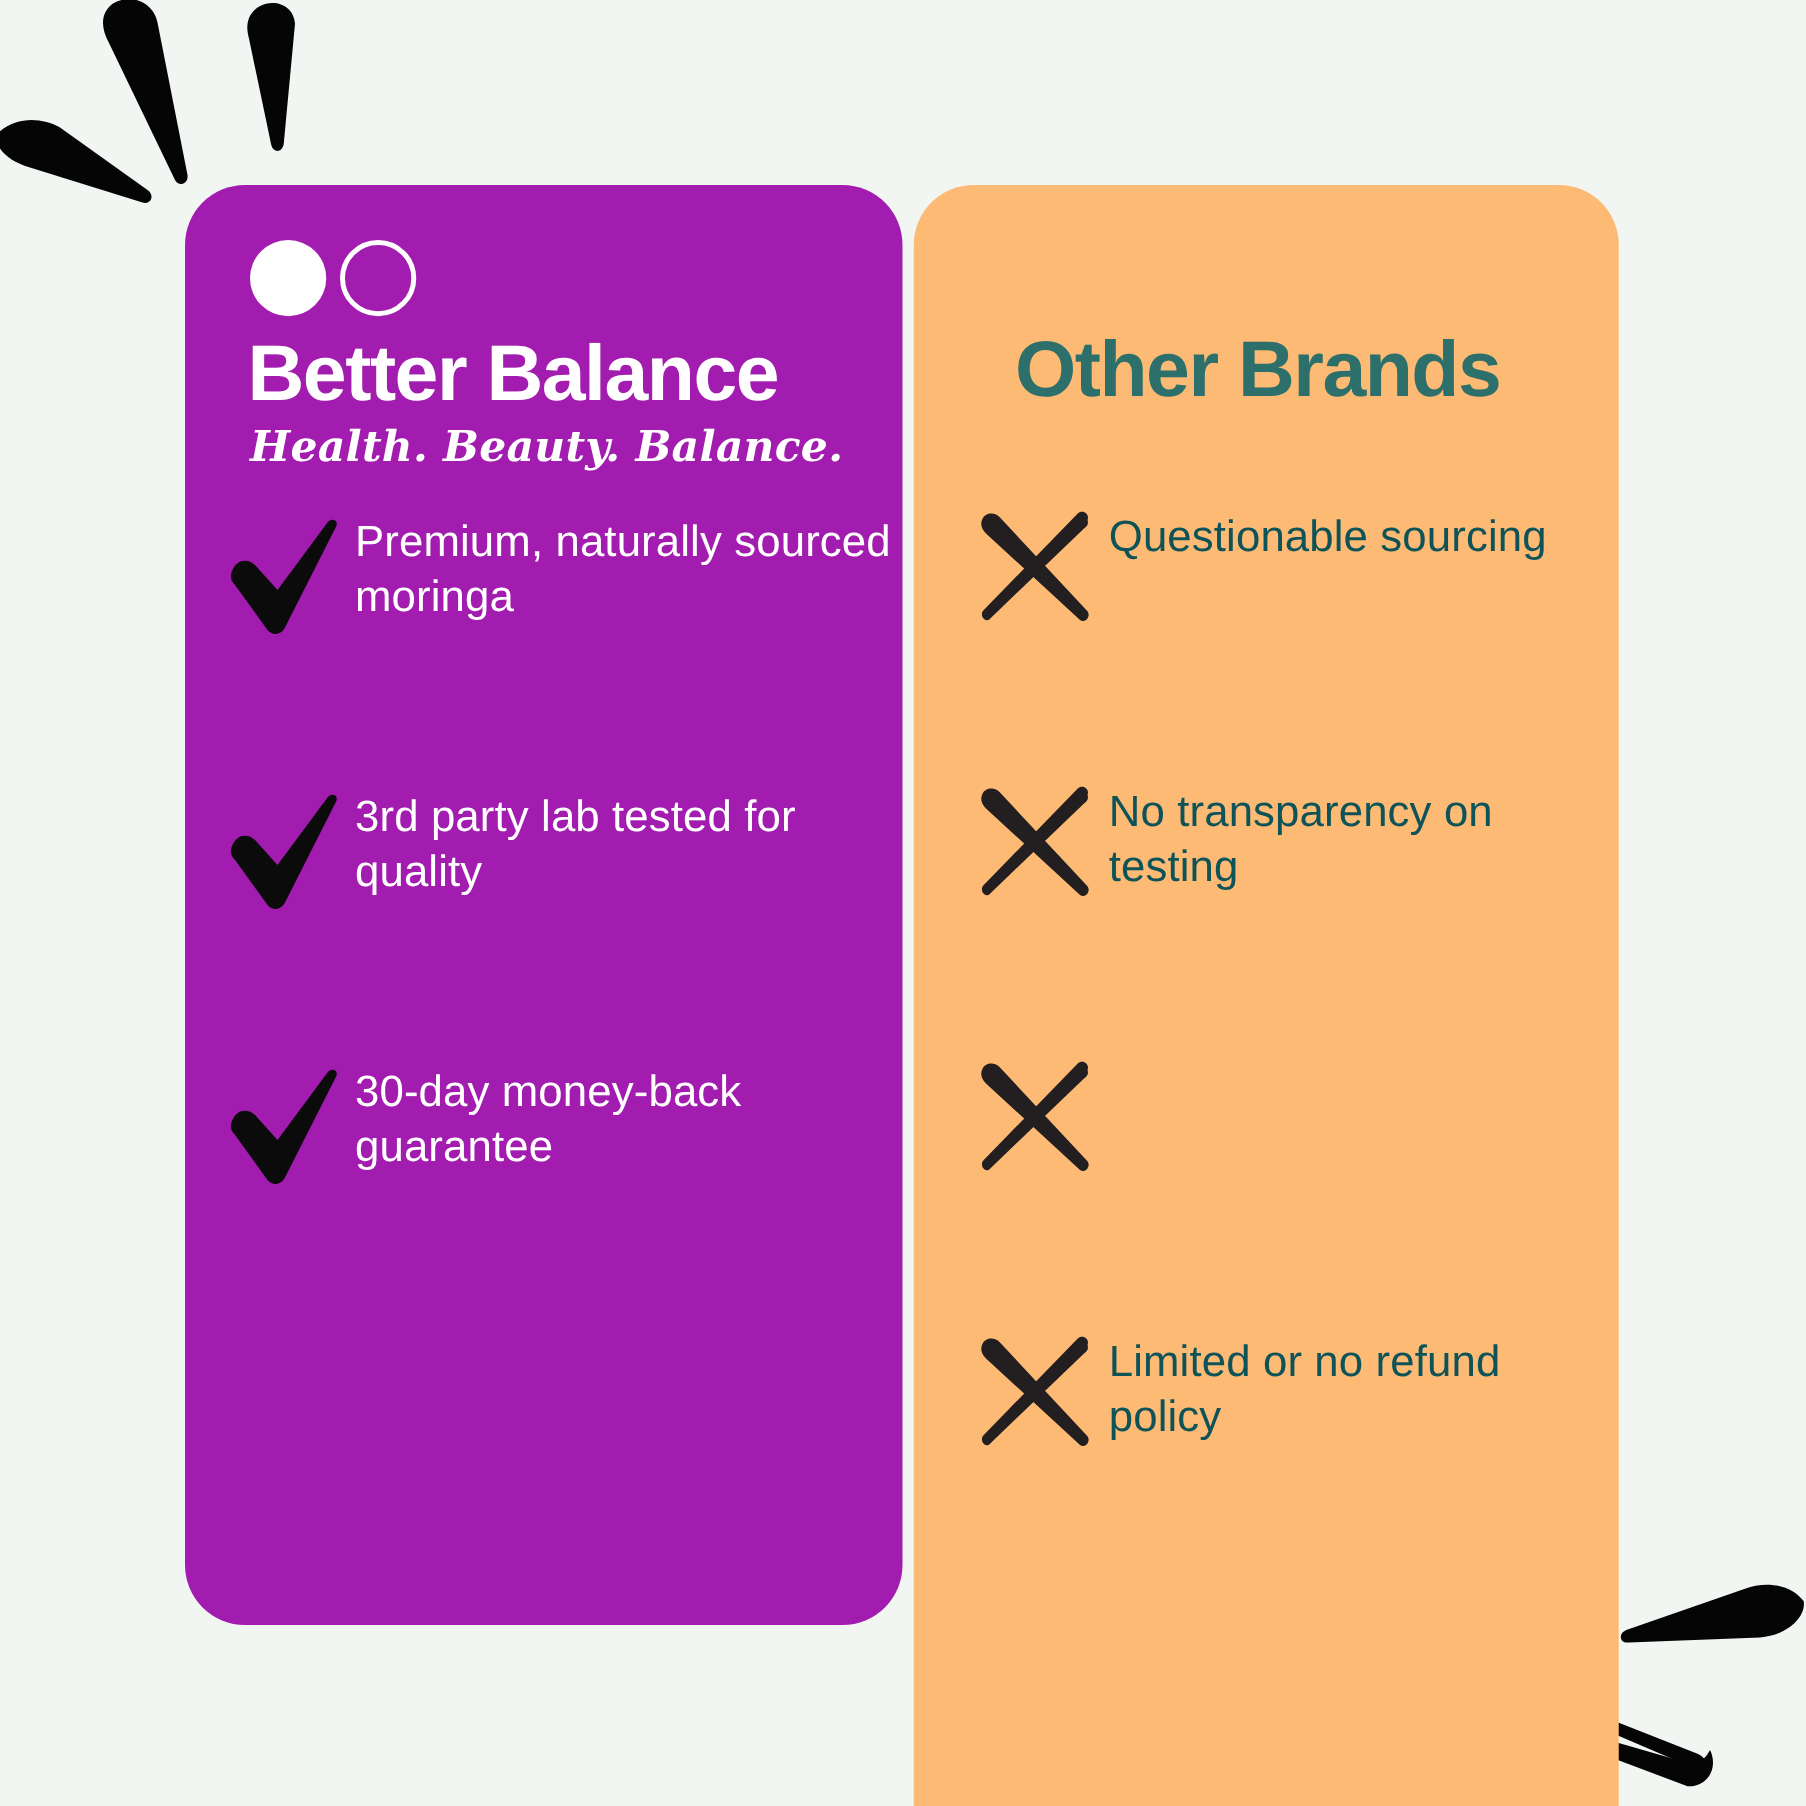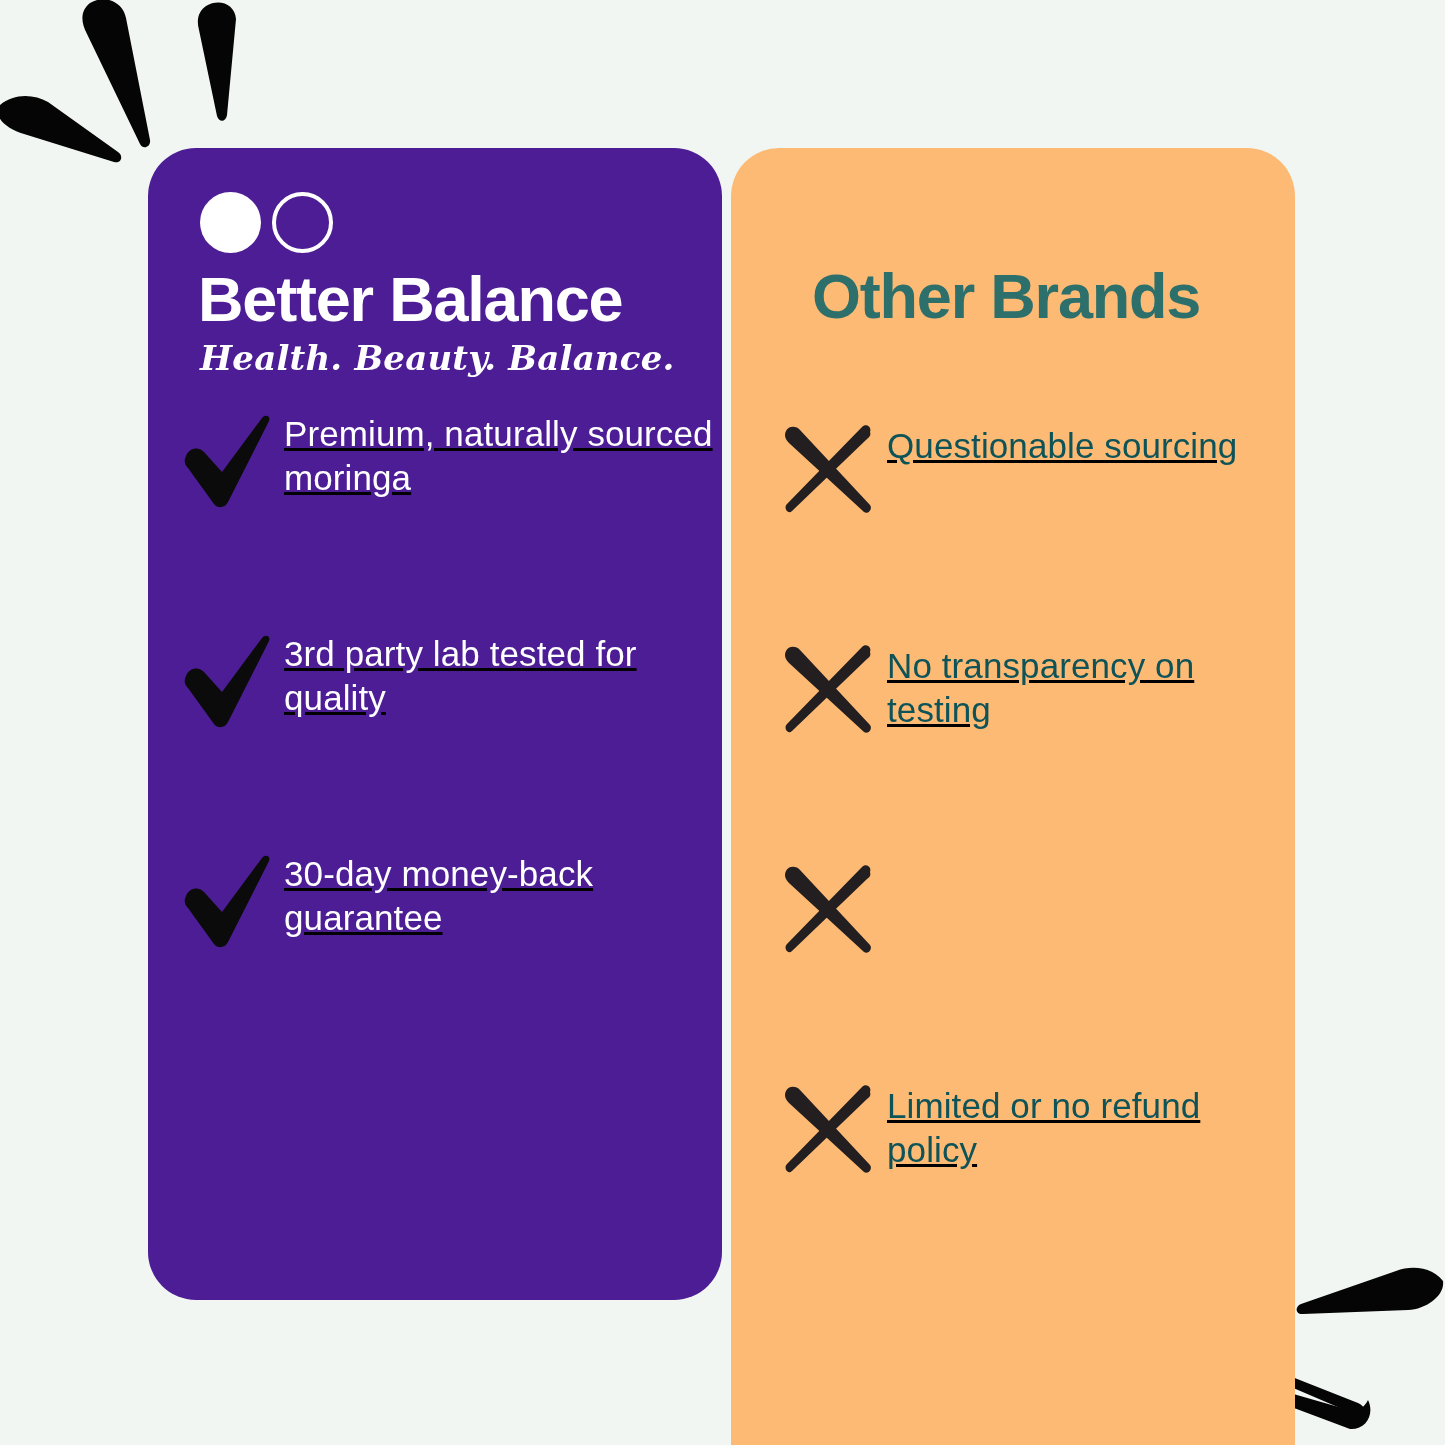--- a/index.html
+++ b/index.html
@@ -21,21 +21,21 @@
   .burst-br { right:-8px; bottom:-6px; width:300px; height:230px; }
 
   
   .card {
     position:absolute;
     border-radius:48px;
   }
   .card-primary {
     left:148px; top:148px;
     width:574px; height:1152px;
-    background:#4c1d95;
+    background:#a21caf;
   }
   .card-secondary {
     left:731px; top:148px;
     width:564px; height:1370px;
     background:#fdba74;
   }
 
   
   .brand-logo {
     position:absolute;
@@ -80,24 +80,24 @@
     font-size:63px;
     font-weight:700;
     letter-spacing:-1.2px;
     line-height:1.05;
     white-space:nowrap;
   }
 
   
   .feature-list {
     position:absolute;
-    left:0; right:0;text-decoration:underline;
+    left:0; right:0;
   }
   .list-primary { top:262px; left:28px; width:546px; }
-  .list-secondary { top:258px; left:38px; width:526px;margin-top:16px; }
+  .list-secondary { top:258px; left:38px; width:526px; }
 
   .feature-row {
     position:relative;
     display:flex;
     align-items:flex-start;
     height:220px;
   }
   .feature-row .mark {
     flex:0 0 auto;
     width:108px;

